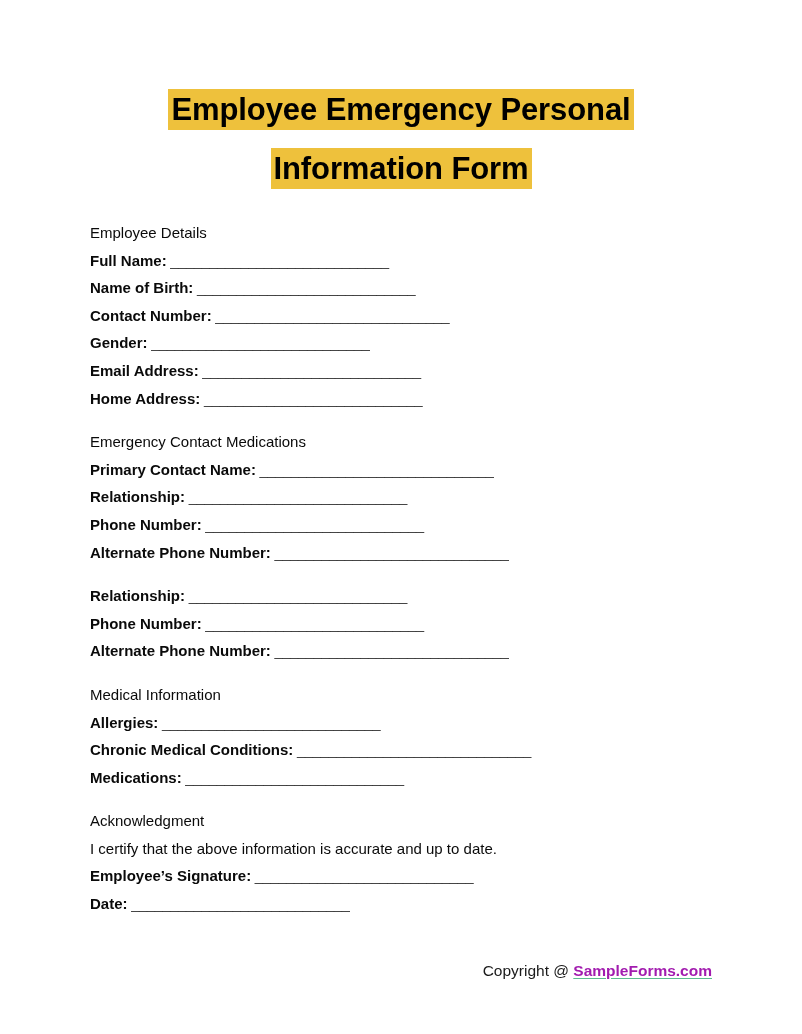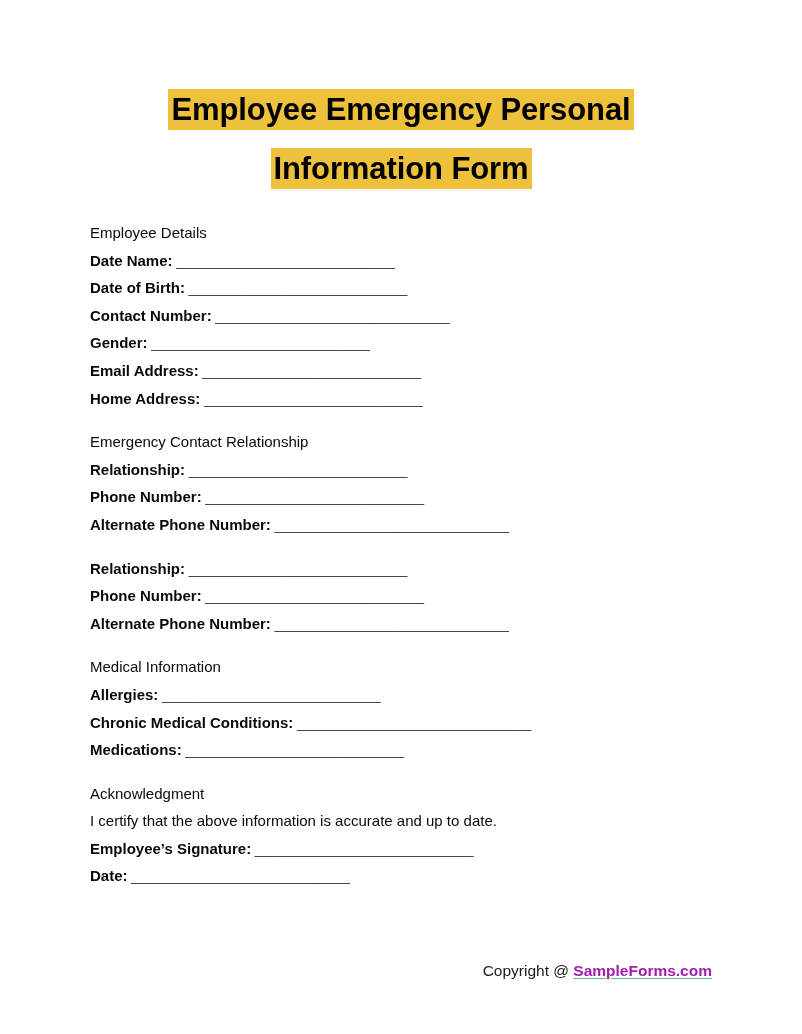--- a/index.html
+++ b/index.html
@@ -109,31 +109,32 @@
 
   <div class="doc-title">
     <span class="hl">Employee Emergency Personal</span><br>
     <span class="hl">Information Form</span>
   </div>
 
   <div class="body-block">
 
     <div class="section-head">Employee Details</div>
 
-    <div class="line"><span class="lbl">Date Name:</span><span class="fill"> ____________________________</span></div>
-    <div class="line"><span class="lbl">Date of Birth:</span><span class="fill"> ____________________________</span></div>
+    <div class="line"><span class="lbl">Full Name:</span><span class="fill"> ____________________________</span></div>
+    <div class="line"><span class="lbl">Name of Birth:</span><span class="fill"> ____________________________</span></div>
     <div class="line"><span class="lbl">Contact Number:</span><span class="fill"> ______________________________</span></div>
     <div class="line"><span class="lbl">Gender:</span><span class="fill"> ____________________________</span></div>
     <div class="line"><span class="lbl">Email Address:</span><span class="fill"> ____________________________</span></div>
     <div class="line"><span class="lbl">Home Address:</span><span class="fill"> ____________________________</span></div>
 
     <div class="spacer"></div>
 
-    <div class="section-head">Emergency Contact Relationship</div>
+    <div class="section-head">Emergency Contact Medications</div>
 
+    <div class="line"><span class="lbl">Primary Contact Name:</span><span class="fill"> ______________________________</span></div>
     <div class="line"><span class="lbl">Relationship:</span><span class="fill"> ____________________________</span></div>
     <div class="line"><span class="lbl">Phone Number:</span><span class="fill"> ____________________________</span></div>
     <div class="line"><span class="lbl">Alternate Phone Number:</span><span class="fill"> ______________________________</span></div>
 
     <div class="spacer"></div>
 
     <div class="line"><span class="lbl">Relationship:</span><span class="fill"> ____________________________</span></div>
     <div class="line"><span class="lbl">Phone Number:</span><span class="fill"> ____________________________</span></div>
     <div class="line"><span class="lbl">Alternate Phone Number:</span><span class="fill"> ______________________________</span></div>
 

